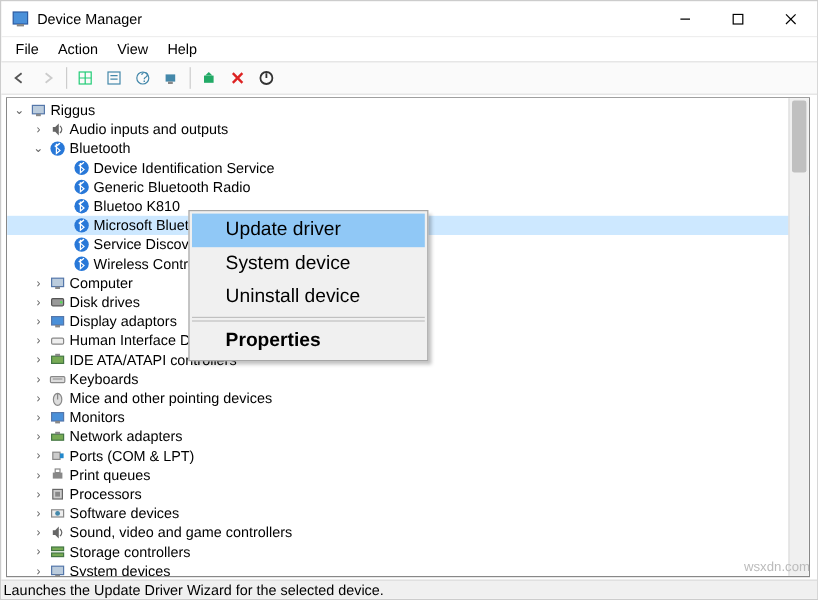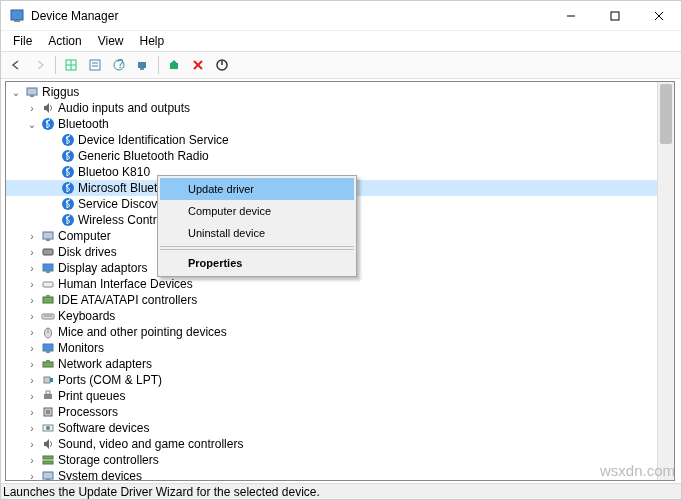--- a/index.html
+++ b/index.html
@@ -20,26 +20,26 @@
 .tree-pane { position: absolute; left: 4px; right: 6px; top: 80px; bottom: 18px; border: 1px solid #888; overflow: auto; background: #fff; padding: 2px 0; }
 .tree-pane .row { display: flex; align-items: center; height: 16px; white-space: nowrap; cursor: default; }
 .tree-pane .twisty { width: 12px; text-align: center; color: #666; font-size: 10px; }
 .tree-pane .dev-icon { width: 16px; height: 16px; margin: 0 2px; display: flex; align-items: center; justify-content: center; }
 .row.selected { background: #cde8ff; }
 .row.selected .label { background: #cde8ff; }
 
 .status-bar { position: absolute; left: 0; right: 0; bottom: 0; height: 16px; padding: 0 2px; font-size: 11px; background: #f0f0f0; border-top: 1px solid #ddd; display: flex; align-items: flex-end; }
 
 .context-menu { position: absolute; left: 156px; top: 174px; width: 200px; background: #f0f0f0; border: 1px solid #a6a6a6; box-shadow: 3px 3px 3px rgba(0,0,0,.25); padding: 2px; z-index: 50; }
-.cm-item { padding: 5px 20px 5px 28px; font-size: 11px; }
+.cm-item { padding: 5px 20px 5px 28px; font-size: 16px; }
 .cm-item.highlight { background: #90c8f6; }
 .cm-sep { height: 1px; background: #c0c0c0; margin: 2px 0; }
 .cm-bold { font-weight: bold; }
 
-.watermark { position: absolute; right: 6px; bottom: 20px; font-size: 15px; color: #bbb; }
+.watermark { position: absolute; right: 6px; bottom: 20px; font-size: 11px; color: #bbb; }
 .scroll-hint { position:absolute; right:0; top:0; bottom:0; width:17px; background:#f0f0f0; border-left:1px solid #ddd;}
 .scroll-hint .thumb{ position:absolute; left:2px; right:2px; top:2px; height:60px; background:#c0c0c0; border-radius:2px;}
 </style>
 </head>
 <body>
 
 <div class="title-bar">
   <span class="app-icon">
     <svg width="16" height="16">
         <rect x="2" y="2" width="12" height="10" fill="#4a90d9" stroke="#2c5aa0"></rect>
@@ -381,21 +381,21 @@
           <rect x="5" y="10" width="4" height="2" fill="#888"></rect>
         </svg>
       </span>
       <span class="label">System devices</span>
     </div>
 
 </div>
 
 <div class="context-menu">
   <div class="cm-item highlight">Update driver</div>
-  <div class="cm-item">Computer device</div>
+  <div class="cm-item">System device</div>
   <div class="cm-item">Uninstall device</div>
   <div class="cm-sep"></div>
   <div class="cm-sep"></div>
   <div class="cm-item cm-bold">Properties</div>
 </div>
 
 <div class="status-bar">
   <span>Launches the Update Driver Wizard for the selected device.</span>
 </div>
 

